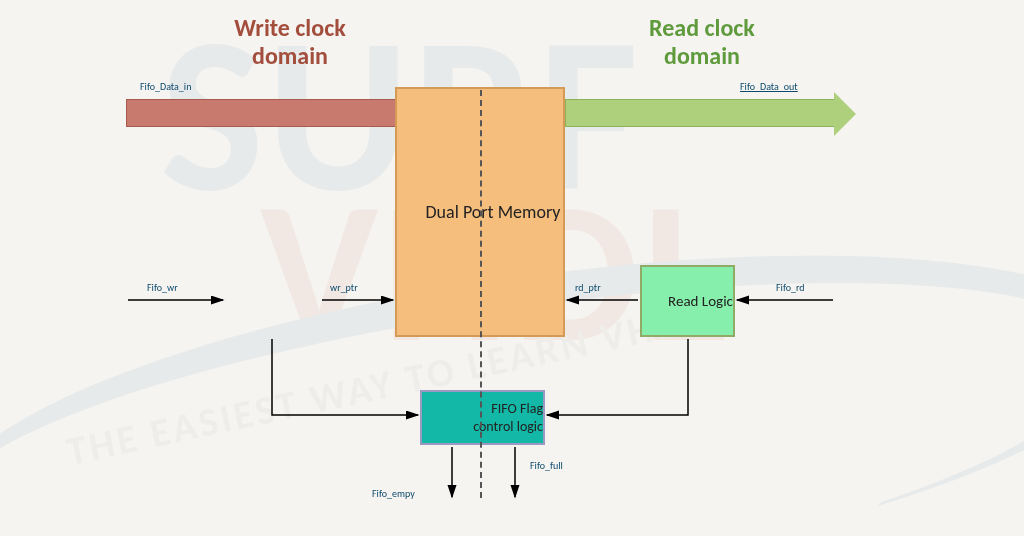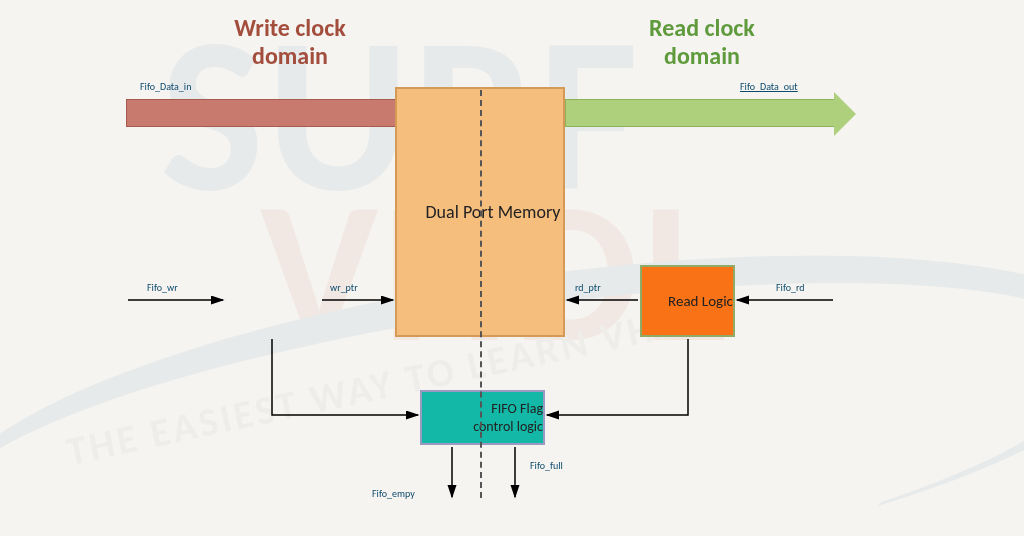--- a/index.html
+++ b/index.html
@@ -97,21 +97,21 @@
   }
   .write-logic {
     left: 225px; top: 265px;
     width: 95px; height: 72px;
     background: #d88f81;
     border: 2px solid #b36a5a;
   }
   .read-logic {
     left: 640px; top: 265px;
     width: 95px; height: 72px;
-    background: #f97316;
+    background: #86efac;
     border: 2px solid #8fab65;
   }
   .flag-logic {
     left: 420px; top: 390px;
     width: 125px; height: 55px;
     background: #14b8a6;
     border: 2px solid #9a99c2;
     font-size: 14px;
   }
 

